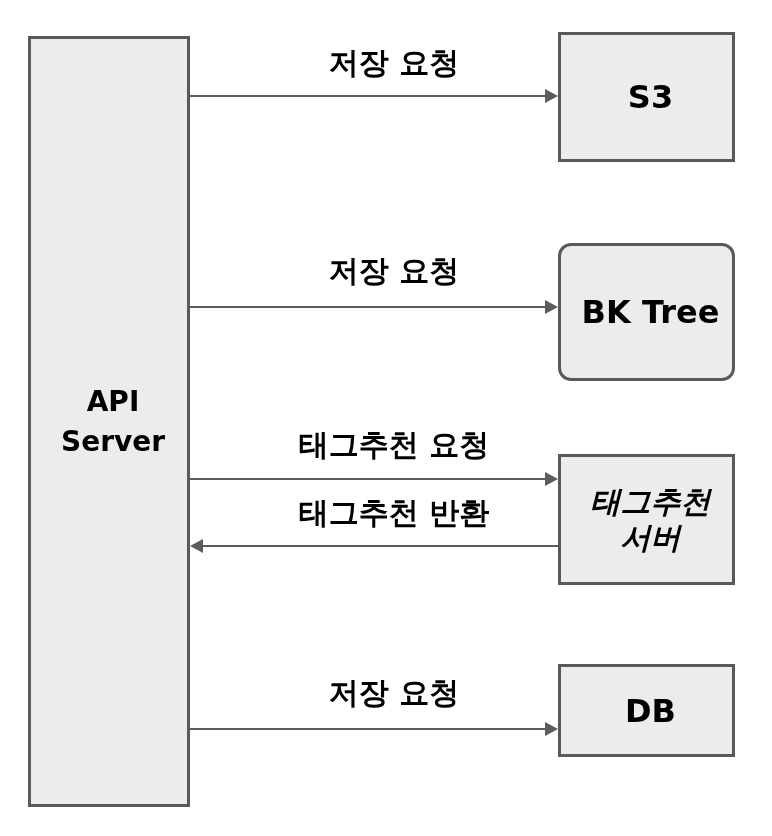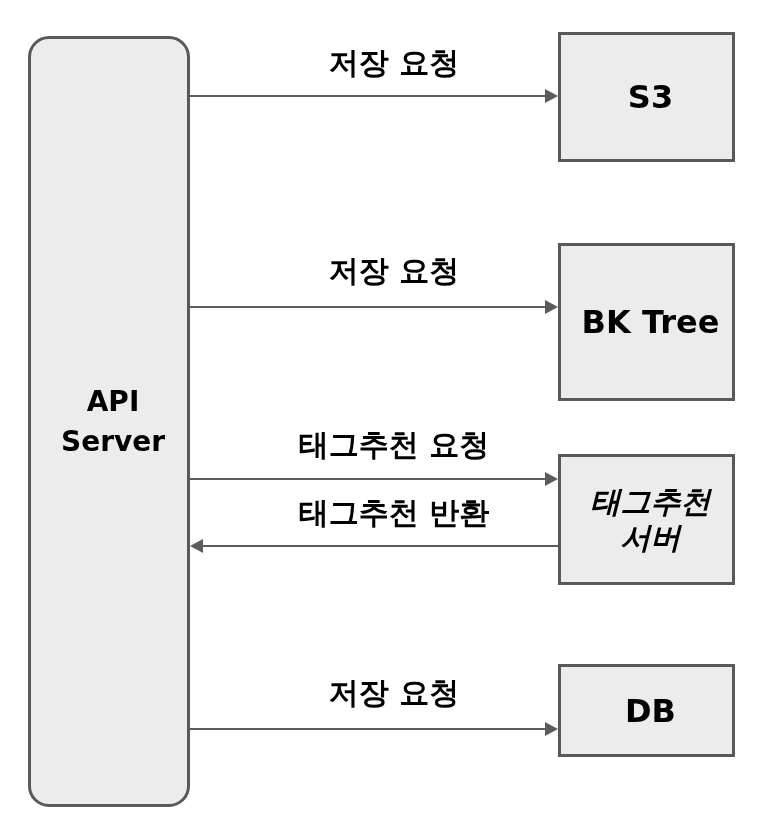--- a/index.html
+++ b/index.html
@@ -27,30 +27,29 @@
     text-align: center;
     color: #000000;
     font-weight: 700;
     padding-left: 8px;
   }
   .node-api {
     left: 28px; top: 36px;
     width: 162px; height: 771px;
     font-size: 28px;
     line-height: 40px;
-    border-radius: 21px;
   }
   .node-right {
     left: 558px;
     width: 177px;
     font-size: 32px;
     line-height: 38px;
   }
   .node-s3      { top: 32px;  height: 130px; }
-  .node-bktree  { top: 243px; height: 158px; }
+  .node-bktree  { top: 243px; height: 138px; border-radius: 13px; }
   .node-tagsrv  { top: 454px; height: 131px; font-size: 30px; line-height: 36px; font-style: italic; }
   .node-db      { top: 664px; height: 93px; }
 
   .arrow {
     position: absolute;
     left: 190px;
     width: 368px;
     height: 14px;
   }
   .arrow .shaft {

